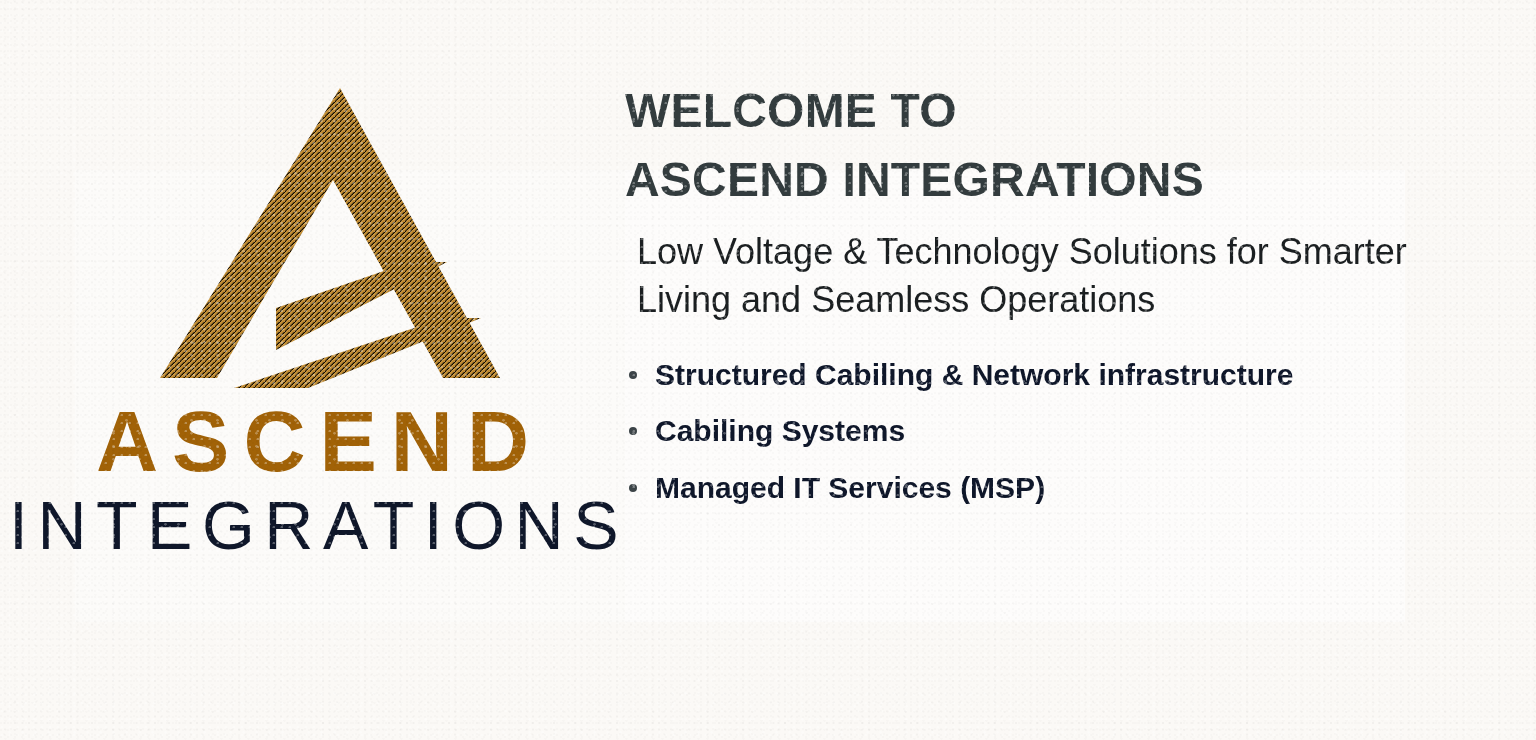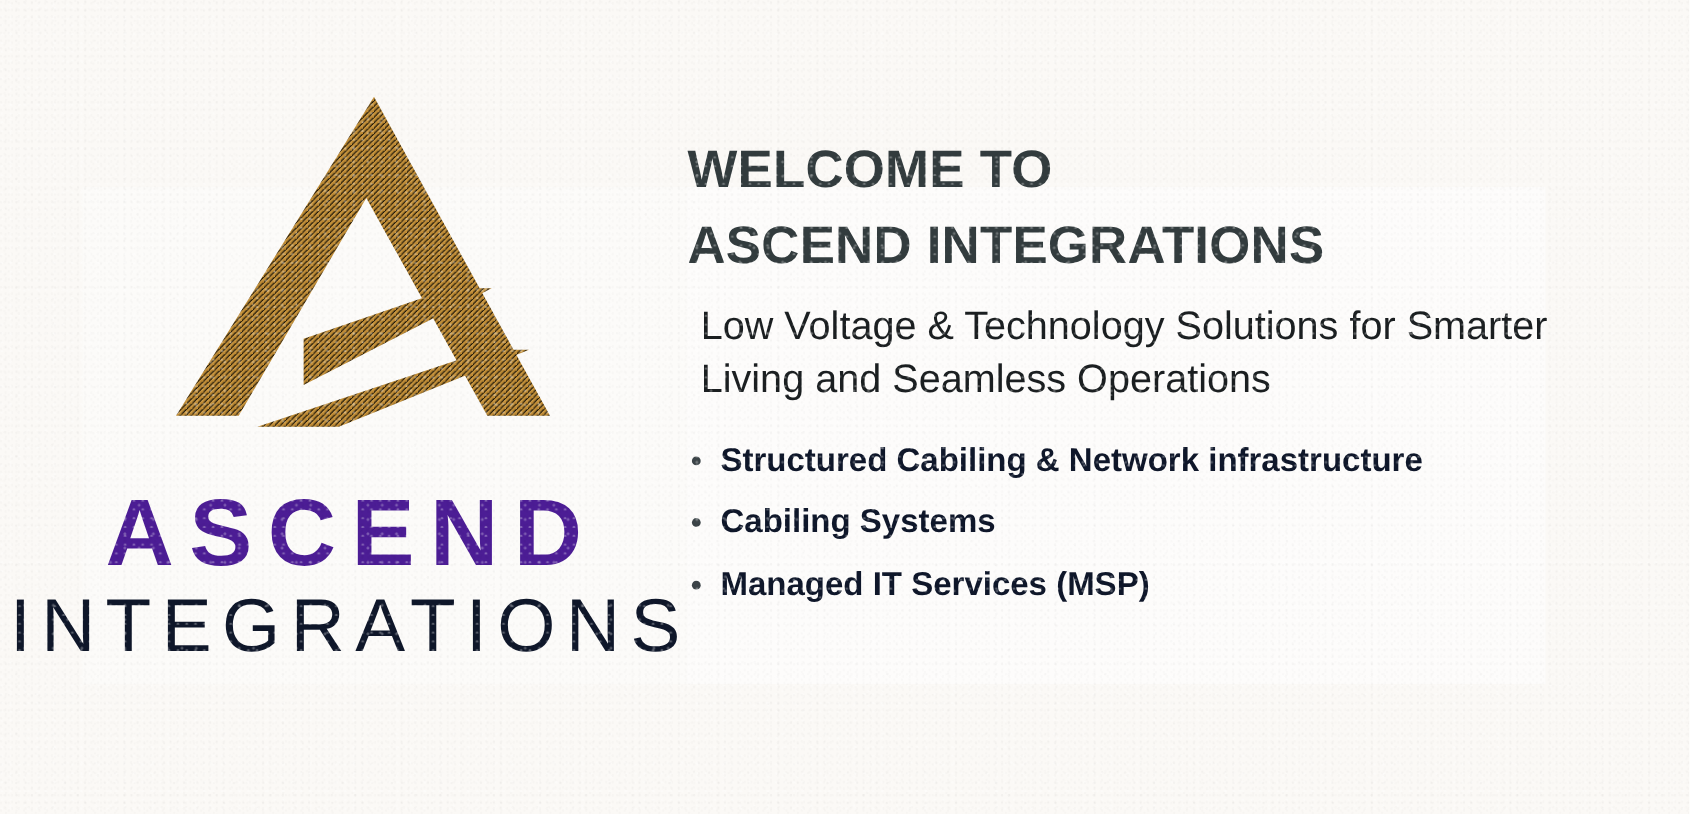--- a/index.html
+++ b/index.html
@@ -63,21 +63,21 @@
     height: 100%;
   }
   .brand-col {
     position: relative;
     width: 625px;
     height: 740px;
     flex: 0 0 625px;
   }
   .copy-col {
     position: relative;
-    padding-top: 120px;
+    padding-top: 76px;
     flex: 1 1 auto;
   }
 
   
   .logo-mark {
     position: absolute;
     left: 160px;
     top: 82px;
     width: 340px;
     height: 312px;
@@ -91,23 +91,22 @@
     width: 625px;
     text-align: center;
   }
   .wordmark-top {
     display: block;
     font-family: "Liberation Sans", sans-serif;
     font-weight: 700;
     font-size: 86px;
     line-height: 1.0;
     letter-spacing: 14px;
-    color: #4c1d95;
+    color: #a16207;
     text-indent: 14px;
-    margin-top: 44px;
   }
   .wordmark-bottom {
     display: block;
     font-family: "Liberation Sans", sans-serif;
     font-weight: 400;
     font-size: 68px;
     line-height: 1.22;
     letter-spacing: 9.5px;
     color: #0f172a;
     text-indent: 9px;

